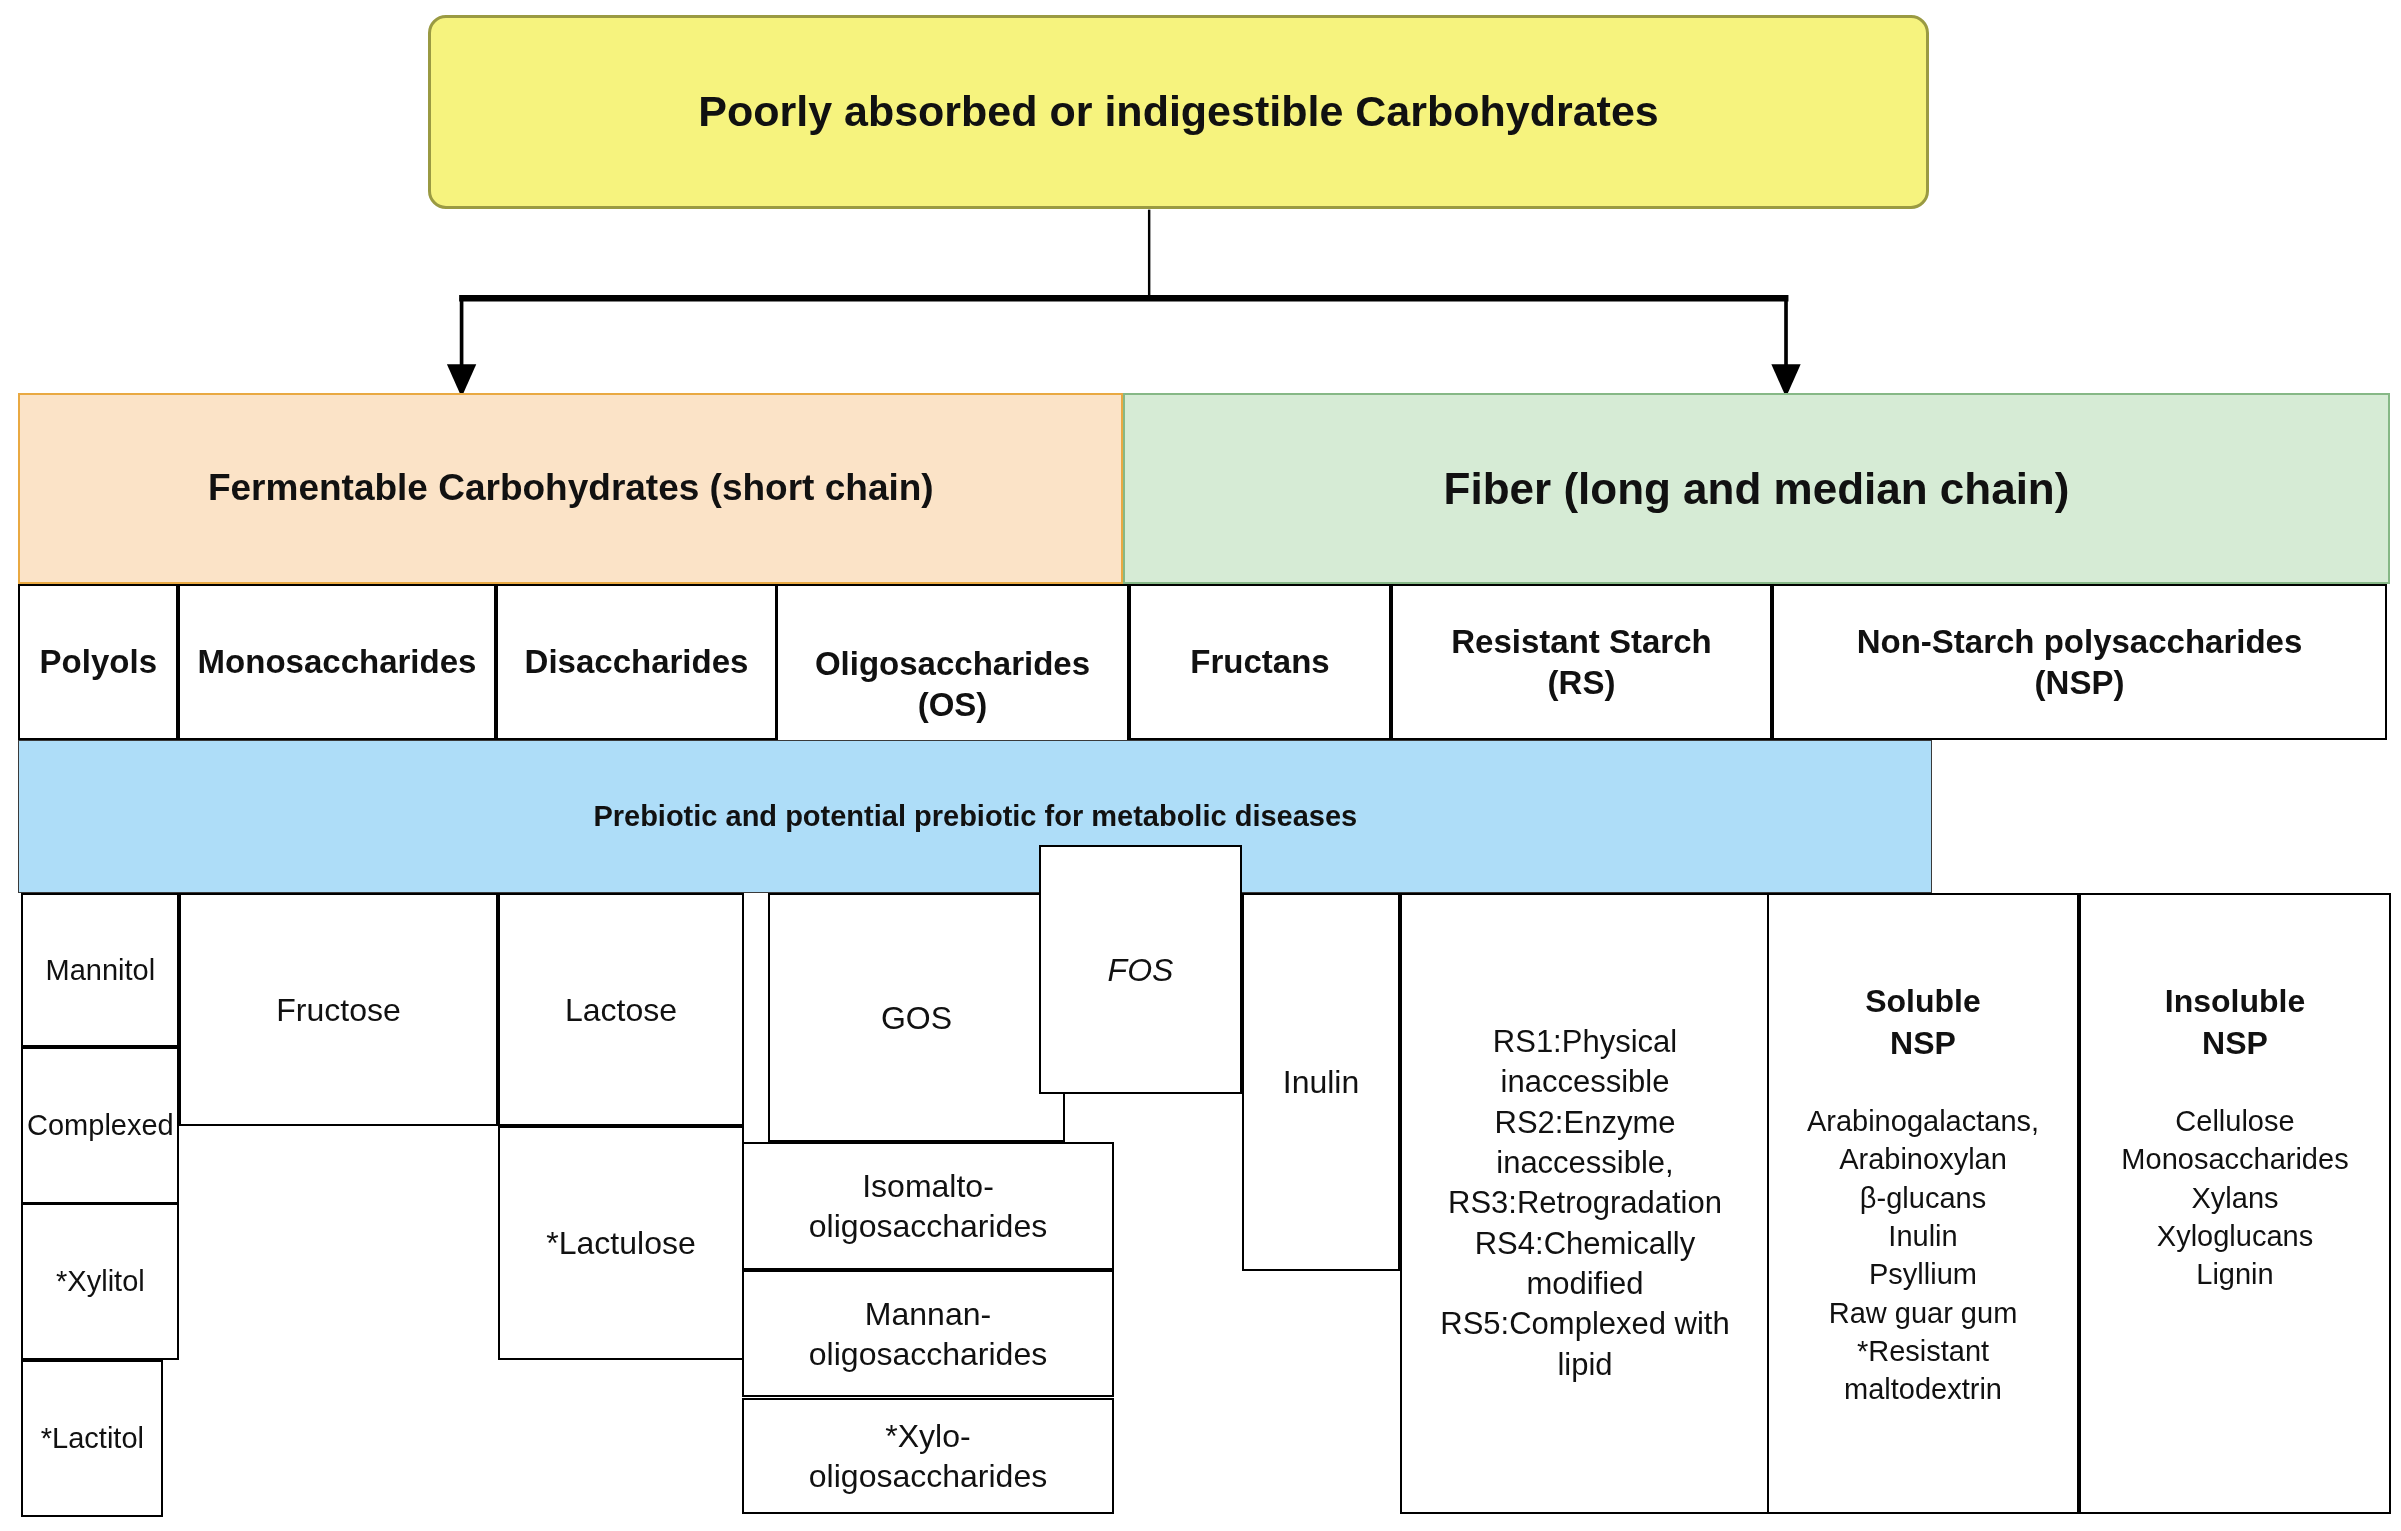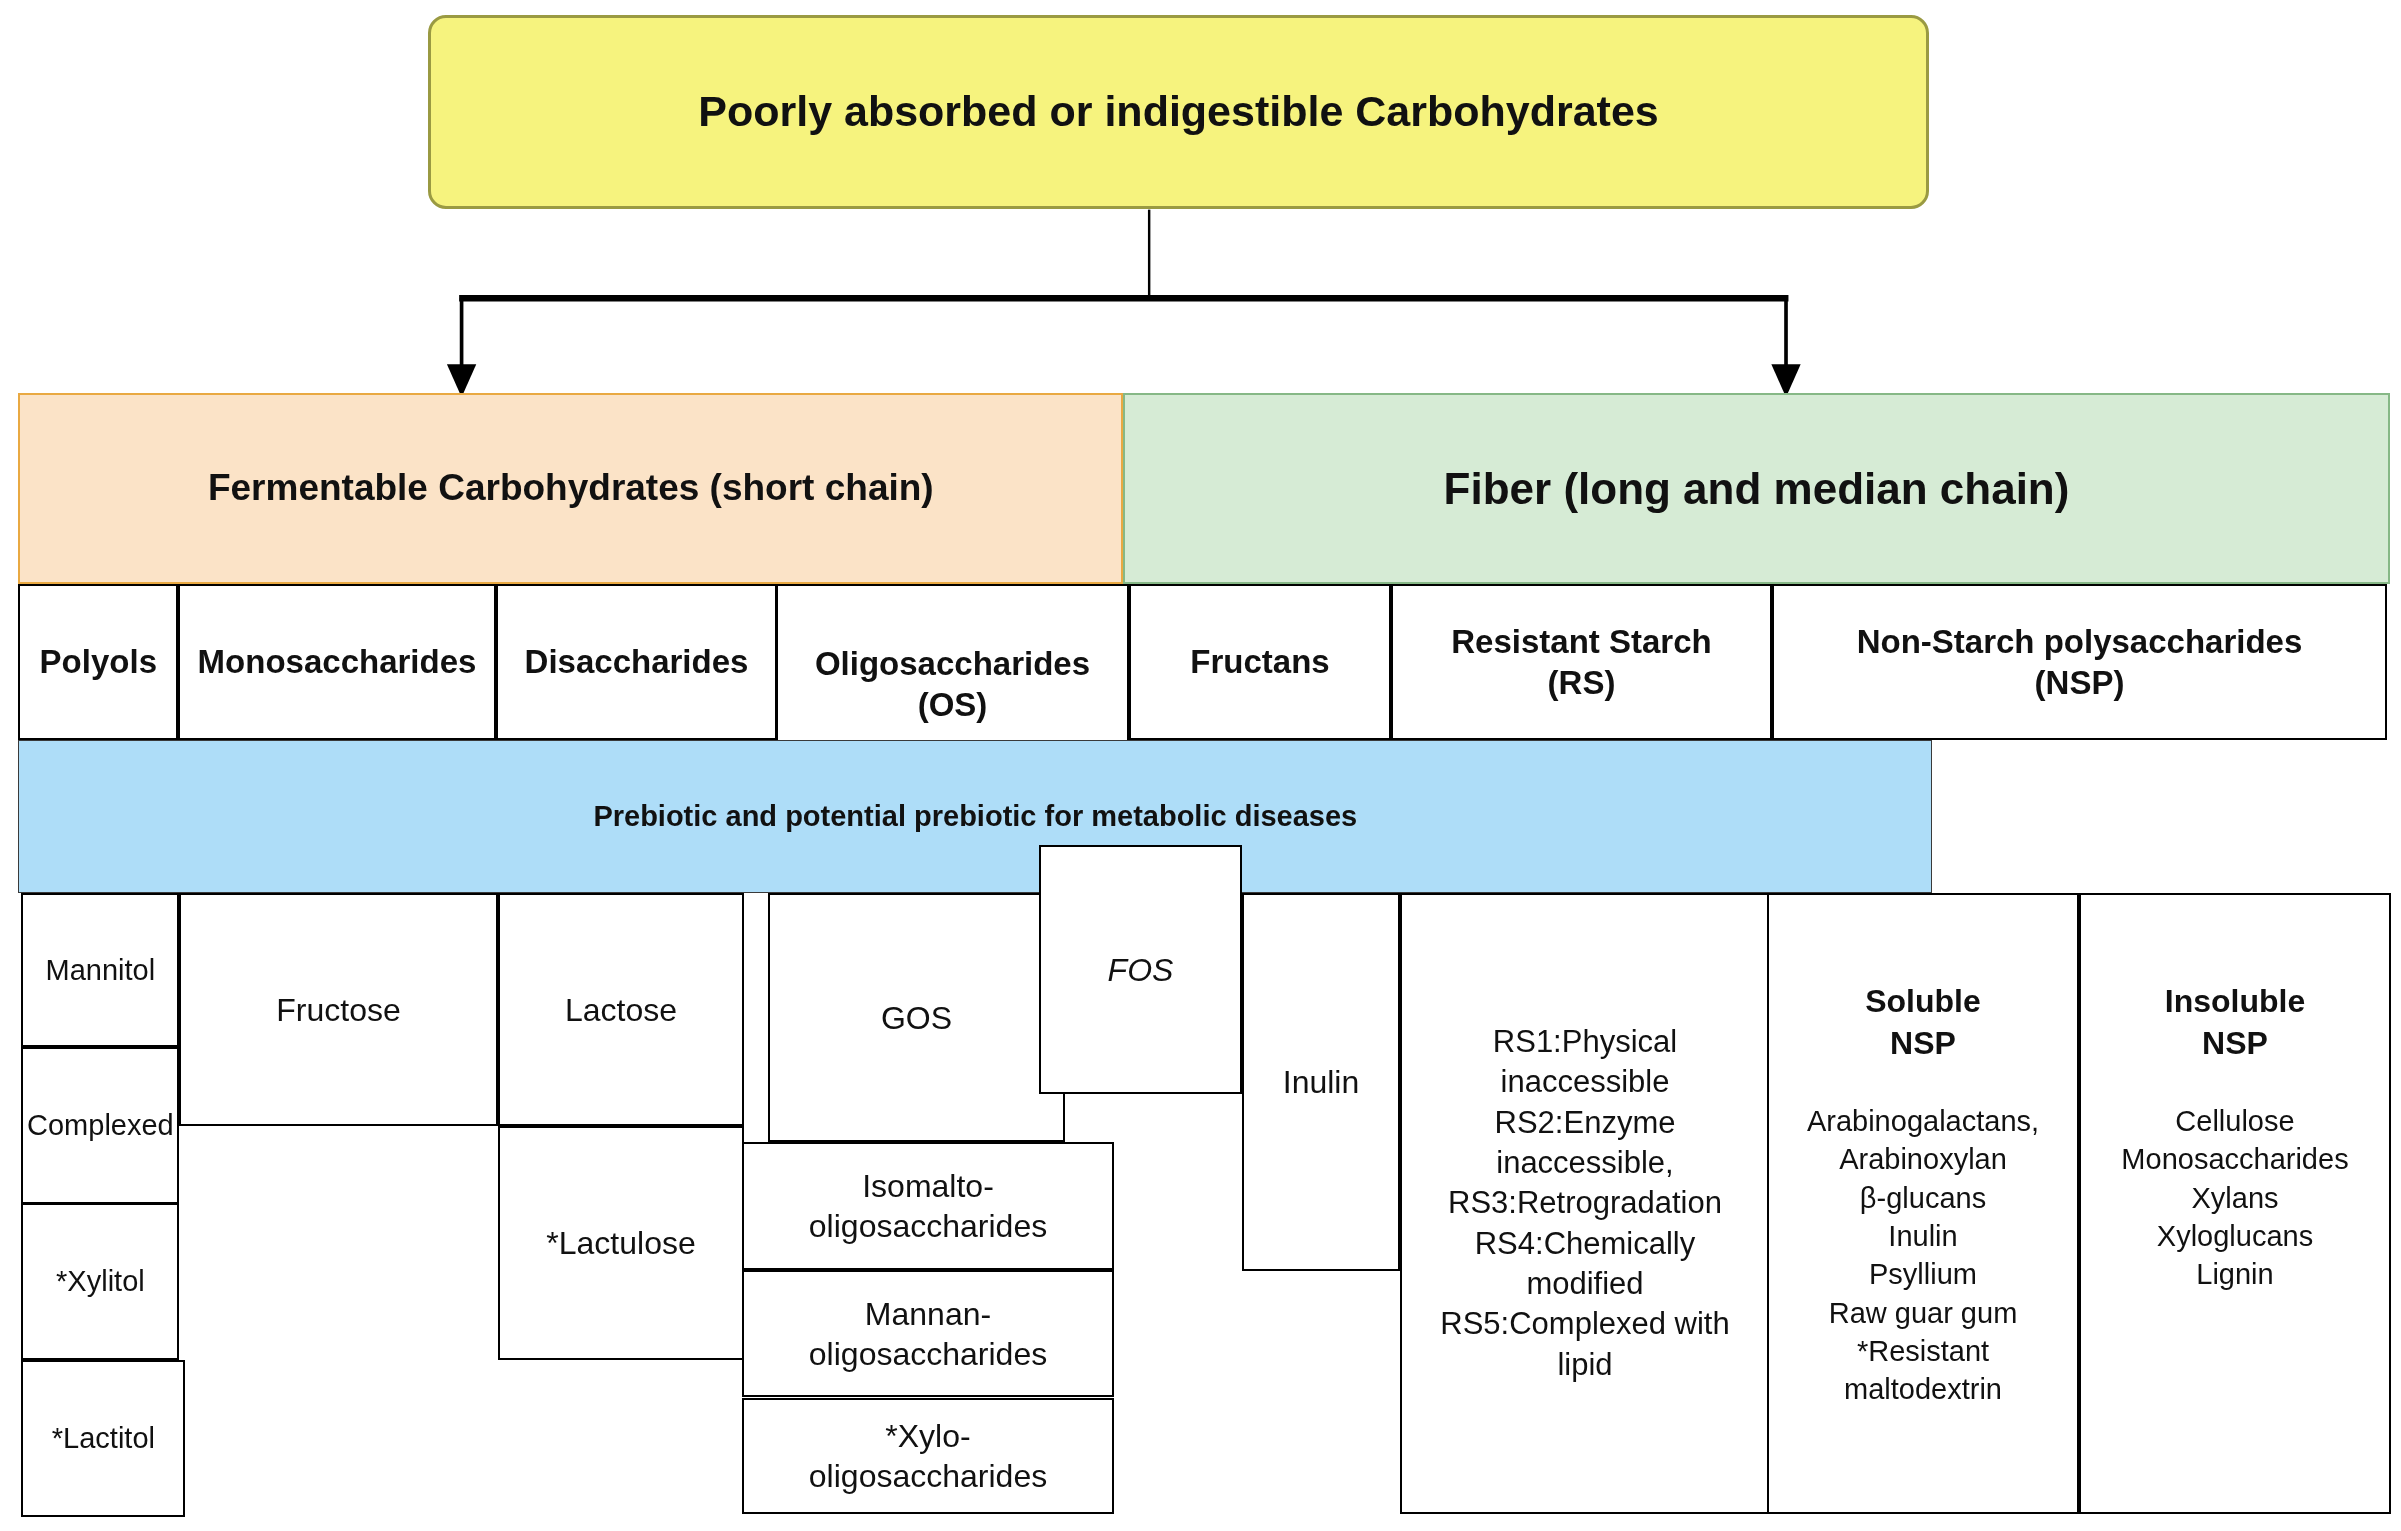--- a/index.html
+++ b/index.html
@@ -74,21 +74,21 @@
   <div class="cellbox colhead" style="left:1391px; top:584px; width:381px; height:156px;">Resistant Starch
 (RS)</div>
   <div class="cellbox colhead" style="left:1772px; top:584px; width:615px; height:156px;">Non-Starch polysaccharides
 (NSP)</div>
 
   <div class="abs banner" style="left:18.3px; top:740px; width:1914px; height:153px;">Prebiotic and potential prebiotic for metabolic diseases</div>
 
   <div class="cellbox item-sm" style="left:21.4px; top:893px; width:158px; height:154px;">Mannitol</div>
   <div class="cellbox item-sm" style="left:21.4px; top:1047px; width:158px; height:157px;">Complexed</div>
   <div class="cellbox item-sm" style="left:21.4px; top:1203px; width:158px; height:157px;">*Xylitol</div>
-  <div class="cellbox item-sm" style="left:21.4px; top:1360px; width:164px; height:157px;">*Lactitol</div>
+  <div class="cellbox item-sm" style="left:21.4px; top:1360px; width:142px; height:157px;">*Lactitol</div>
 
   <div class="cellbox item" style="left:179px; top:893px; width:319px; height:233px;">Fructose</div>
 
   <div class="cellbox item" style="left:498px; top:893px; width:246px; height:233px;">Lactose</div>
   <div class="cellbox item" style="left:498px; top:1126px; width:246px; height:234px;text-align:right;">*Lactulose</div>
 
   <div class="cellbox item" style="left:742px; top:893px; width:297px; height:249px;margin-left:26px;">GOS</div>
   <div class="cellbox item" style="left:1039px; top:845px; width:203px; height:249px;font-style:italic;">FOS</div>
   <div class="cellbox item" style="left:742px; top:1142px; width:372px; height:128px; padding:0 12px;">Isomalto-oligosaccharides</div>
   <div class="cellbox item" style="left:742px; top:1270px; width:372px; height:127px; padding:0 24.5px;">Mannan-oligosaccharides</div>

